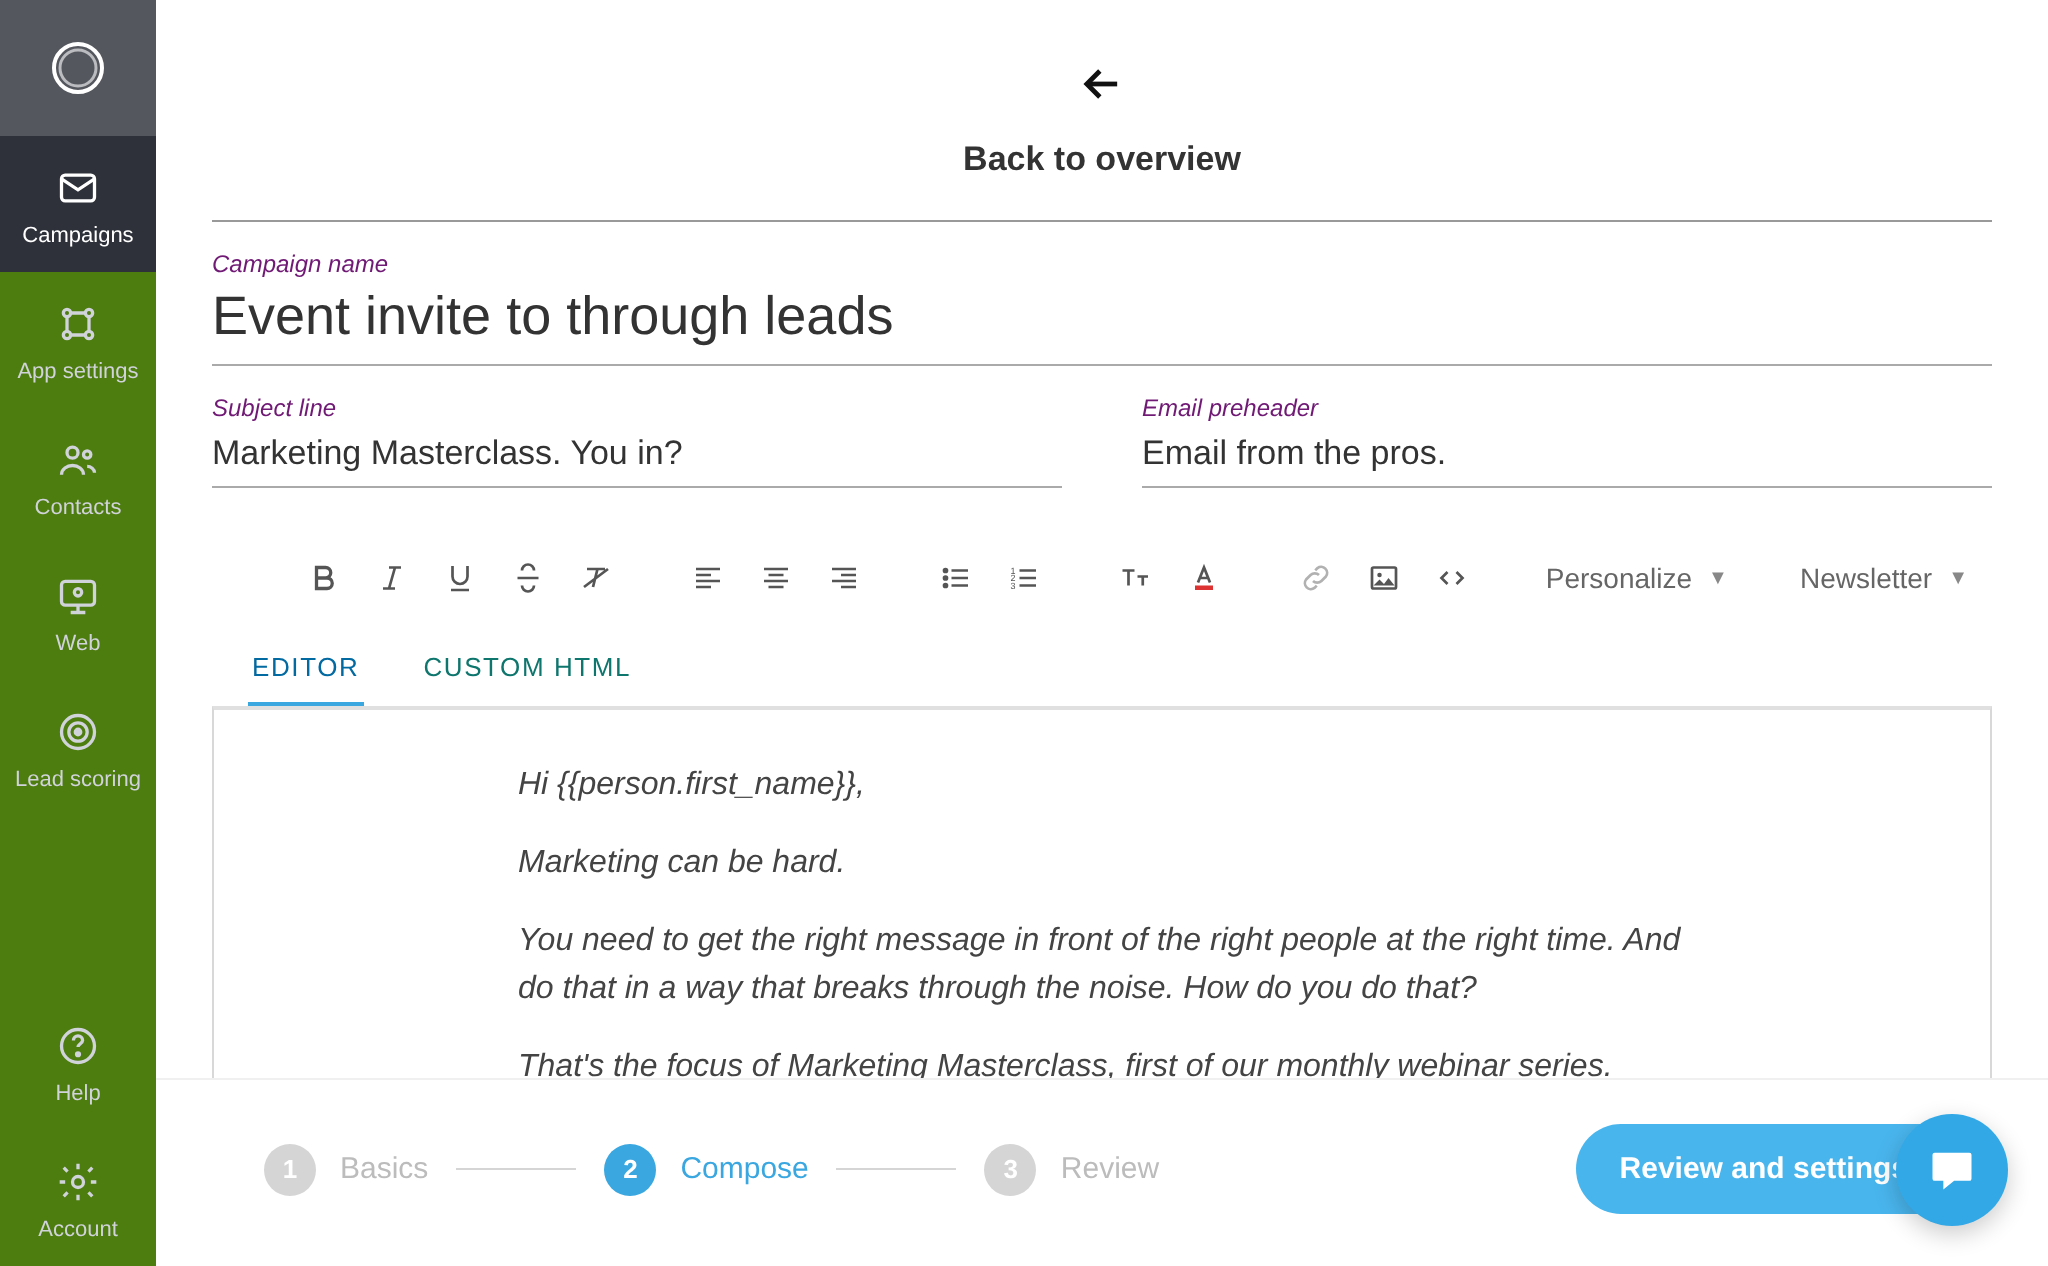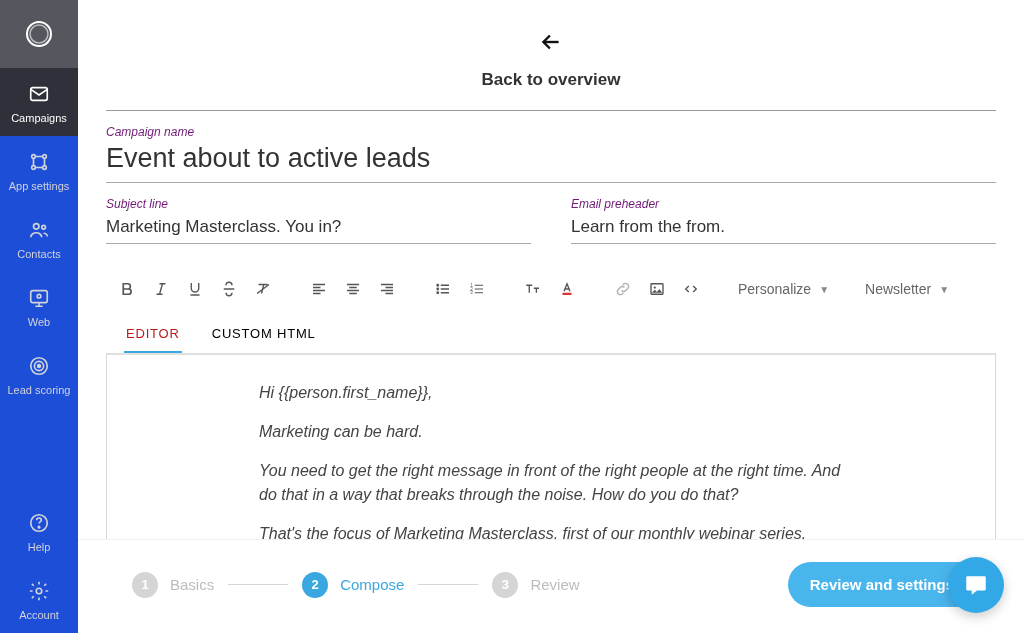--- a/index.html
+++ b/index.html
@@ -1,20 +1,20 @@
 <!DOCTYPE html>
 <html><head>
 <meta charset="utf-8">
 <style>
   * { box-sizing: border-box; margin: 0; padding: 0; }
   html, body { width: 1024px; height: 633px; font-family: -apple-system, "Helvetica Neue", Arial, sans-serif; color: #333; overflow: hidden; }
   body { display: flex; }
 
   
-  .sidebar { width: 78px; background: #1d4ed8; display: flex; flex-direction: column; color: #d0d3d9; font-size: 11px; }
+  .sidebar { width: 78px; background: #4d7c0f; display: flex; flex-direction: column; color: #d0d3d9; font-size: 11px; }
   .logo { width: 78px; height: 68px; display: flex; align-items: center; justify-content: center; background: #55575f; }
   .sidebar-item { width: 100%; display: flex; flex-direction: column; align-items: center; padding: 14px 0 12px; cursor: pointer; gap: 6px; }
   .sidebar-item.active { background: #2e3139; color: #fff; }
   .sidebar-item .icn { width: 24px; height: 24px; display:flex; align-items:center; justify-content:center; }
   .sidebar-spacer { flex: 1; }
 
   
   .main { flex: 1; display: flex; flex-direction: column; padding: 0 28px; position: relative; background:#fff; }
   .backrow { display: flex; align-items: center; gap: 14px; padding: 28px 0 20px; border-bottom: 1px solid #999; flex-direction: column; }
   .backrow .arrow { width: 28px; height: 28px; display:flex; align-items:center; justify-content:center; cursor:pointer; }
@@ -22,32 +22,32 @@
 
   .field-row { display: flex; gap: 40px; }
   .field { flex: 1; padding-top: 14px; }
   .field-label { font-size: 12px; color: #701a75; margin-bottom: 2px; display:block;font-style:italic; }
   .field-value { font-size: 17px; font-weight: 400; padding: 4px 0 6px; border-bottom: 1px solid #aaa; }
   .campaign-name { font-size: 27px; font-weight: 400; padding: 2px 0 8px; border-bottom: 1px solid #aaa; }
   .campaign-field { padding-top: 14px; }
 
   
   .editor-wrap { margin-top: 22px; }
-  .toolbar { display: flex; align-items: center; gap: 4px; padding: 8px 6px; }
+  .toolbar { display: flex; align-items: center; gap: 4px; padding: 8px 6px; justify-content: flex-end; }
   .tbtn { width: 30px; height: 30px; display:flex; align-items:center; justify-content:center; color:#555; cursor:pointer; border-radius:3px; }
   .tbtn svg { display:block; }
   .tsep { width: 18px; }
   .tsel { display:flex; align-items:center; gap:8px; color:#666; font-size:14px; padding: 0 6px; cursor:pointer; }
   .tsel .caret { font-size:10px; color:#888; }
   .tsel.right { margin-left: 20px; }
 
   
   .editor-tabs { display:flex; gap:28px; padding: 8px 18px 0; border-bottom: 2px solid #e0e0e0; margin-bottom: -2px; }
-  .etab { font-size: 13px; letter-spacing: 0.8px; color:#000000; padding: 6px 2px 10px; cursor:pointer; border-bottom: 2px solid transparent; }
-  .etab.active { color:#b91c1c; border-bottom-color:#3aa7e0; }
+  .etab { font-size: 13px; letter-spacing: 0.8px; color:#0f766e; padding: 6px 2px 10px; cursor:pointer; border-bottom: 2px solid transparent; }
+  .etab.active { color:#0369a1; border-bottom-color:#3aa7e0; }
 
   
   .editor-body { border: 1px solid #d8d8d8; border-top: 2px solid #e0e0e0; padding: 26px 152px 20px; font-size: 16px; color:#444; height: 222px; overflow:hidden; line-height:1.45;font-style:italic; }
   .editor-body p { margin-bottom: 16px; }
   .editor-body a { color:#3aa7e0; text-decoration: underline; cursor:pointer; }
 
   
   .footer { position:absolute; bottom:0; left:0; right:0; background:#fff; padding: 22px 28px 26px; border-top:1px solid #f0f0f0; display:flex; align-items:center; }
   .steps { display:flex; align-items:center; gap: 14px; margin-left: 26px; }
   .step { display:flex; align-items:center; gap:12px; color:#bcbcbc; font-size:15px; }
@@ -157,31 +157,31 @@
       <svg width="26" height="26" viewBox="0 0 24 24" fill="none" stroke="#111" stroke-width="2.2">
           <path d="M19 12H5"></path>
           <path d="M11 18l-6-6 6-6"></path>
         </svg>
     </span>
     <span class="title">Back to overview</span>
   </div>
 
   <div class="campaign-field">
     <span class="field-label">Campaign name</span>
-    <div class="campaign-name">Event about to active leads</div>
+    <div class="campaign-name">Event invite to through leads</div>
   </div>
 
   <div class="field-row">
     <div class="field">
       <span class="field-label">Subject line</span>
       <div class="field-value">Marketing Masterclass. You in?</div>
     </div>
     <div class="field">
       <span class="field-label">Email preheader</span>
-      <div class="field-value">Learn from the from.</div>
+      <div class="field-value">Email from the pros.</div>
     </div>
   </div>
 
   <div class="editor-wrap">
     <div class="toolbar">
       <span class="tbtn">
           <svg width="18" height="18" viewBox="0 0 24 24">
             <path d="M7 5h6a3.5 3.5 0 010 7H7zm0 7h7a3.5 3.5 0 010 7H7z" fill="none" stroke="#555" stroke-width="2.2"></path>
           </svg>
         </span>

